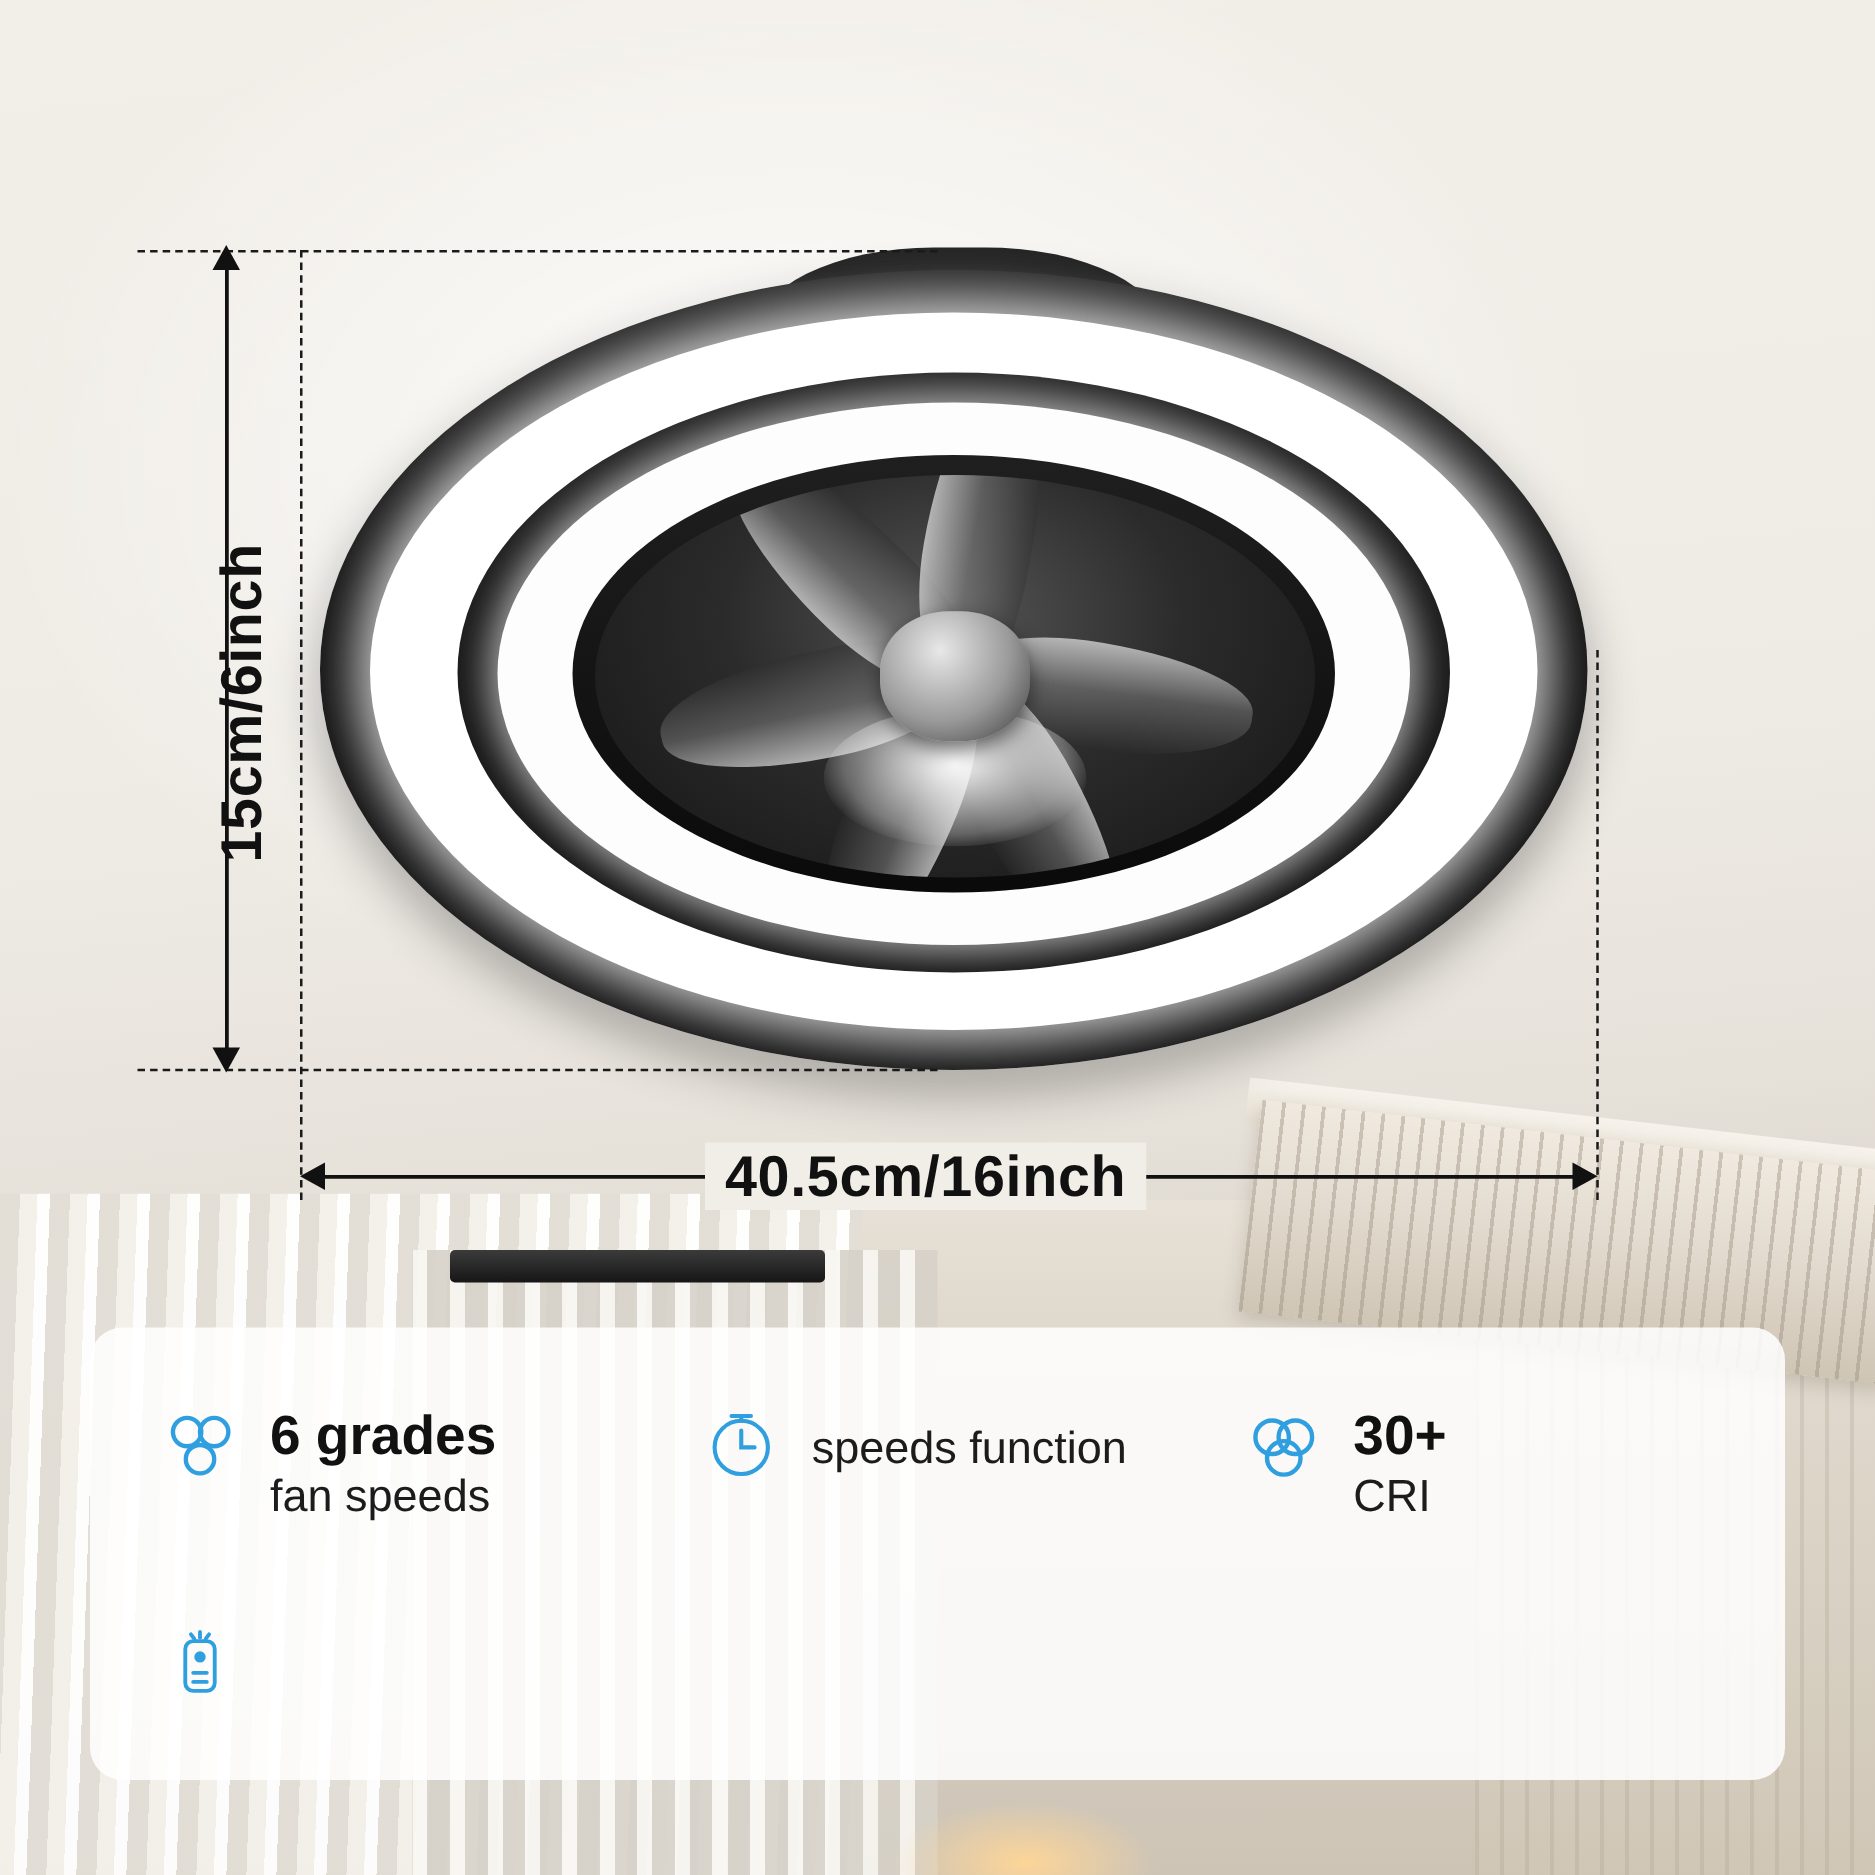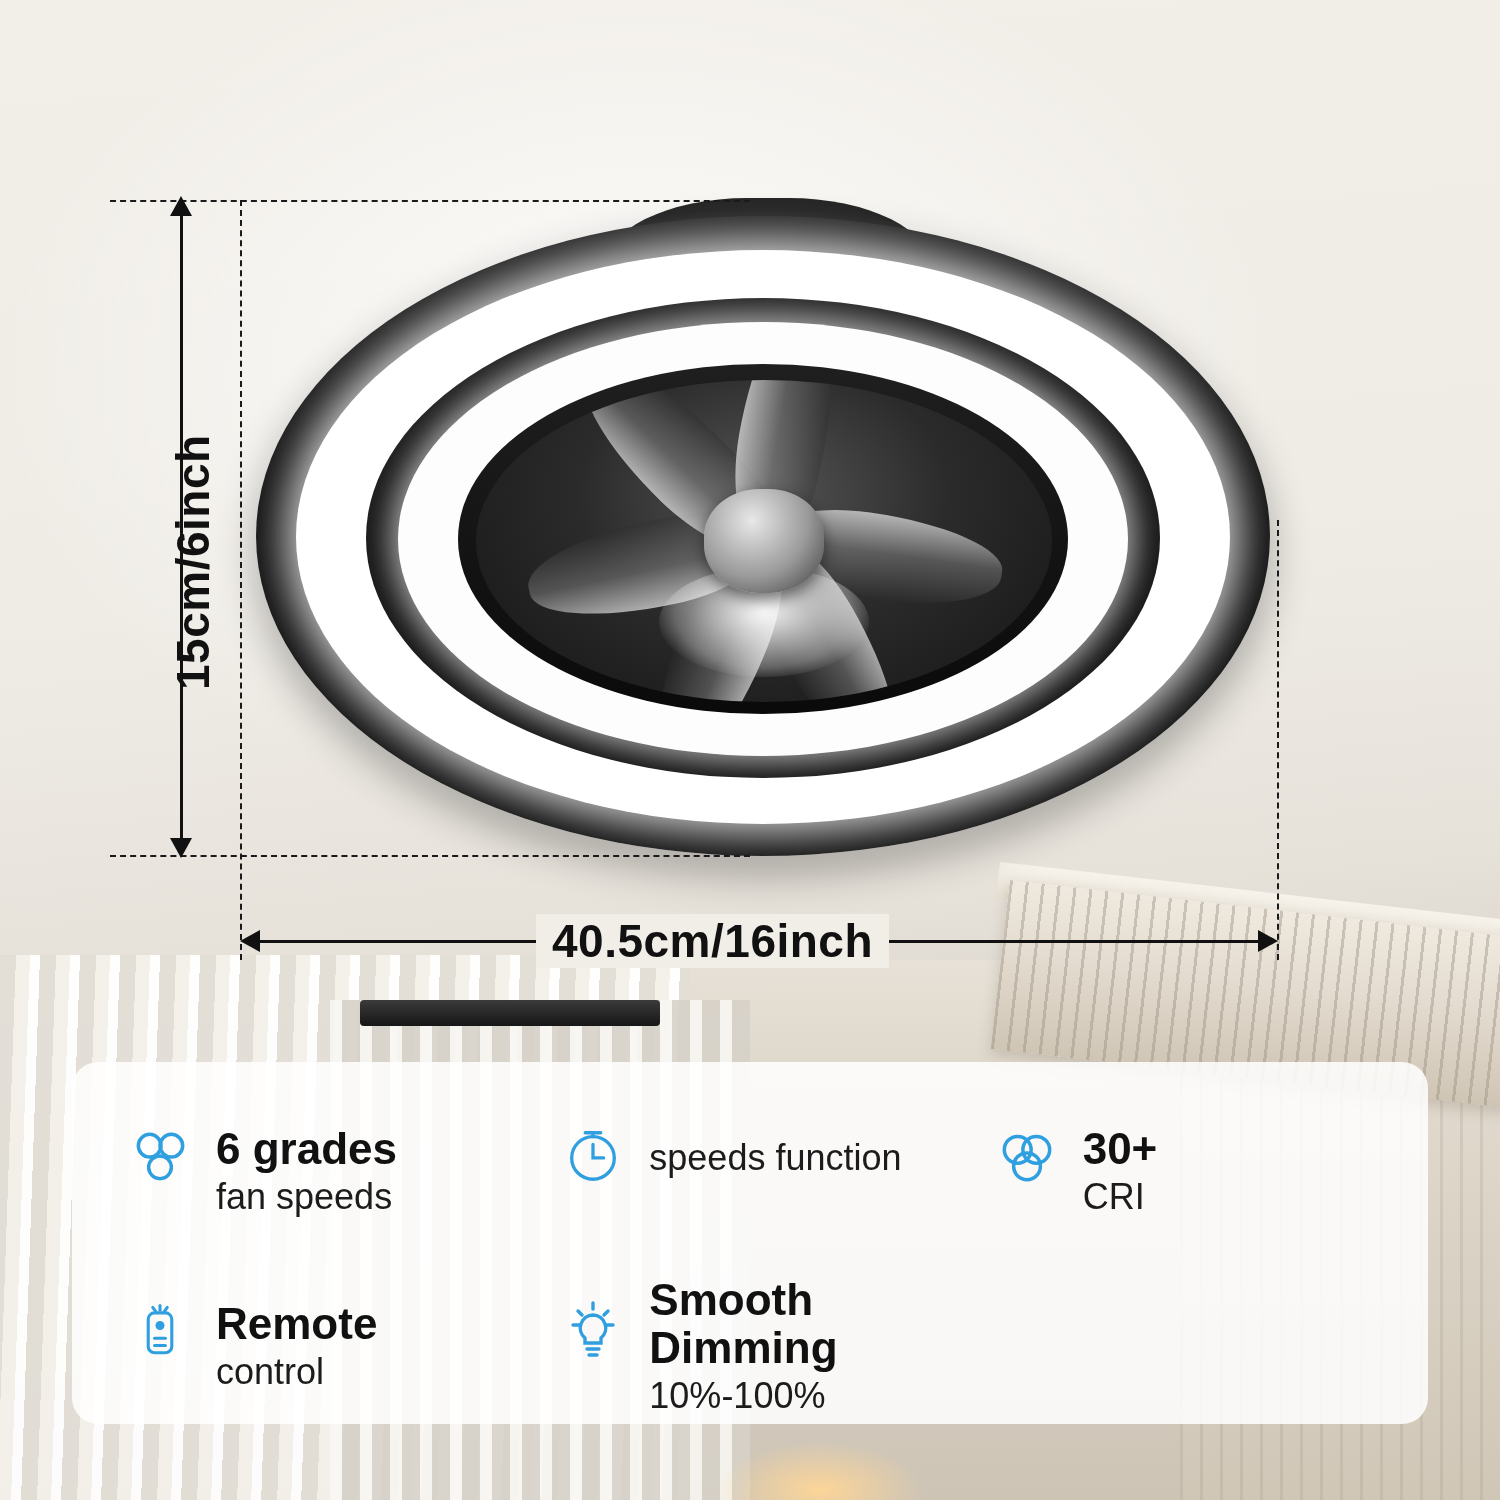--- a/index.html
+++ b/index.html
@@ -339,21 +339,21 @@
   <div class="dash-v" style="left:1277px; top:520px; height:440px;"></div>
 
   <div class="solid-v" style="left:180px; top:212px; height:630px;"></div>
   <div class="arrow arrow-up" style="left:170px; top:196px;"></div>
   <div class="arrow arrow-down" style="left:170px; top:838px;"></div>
   <div class="dim-label-v" style="left:166px; top:690px;">15cm/6inch</div>
 
   <div class="solid-h" style="left:258px; top:940px; width:1003px;"></div>
   <div class="arrow arrow-left" style="left:240px; top:930px;"></div>
   <div class="arrow arrow-right" style="left:1258px; top:930px;"></div>
-  <div class="dim-label-h" style="left:536px; top:914px; background:#f1eee8; padding:0 16px;">40.5cm/16inch</div>
+  <div class="dim-label-h" style="left:564px; top:914px; background:#f1eee8; padding:0 16px;">40.5cm/16inch</div>
 
   <div class="features">
 
     <div class="feature">
       <span class="ficon">
         <svg width="66" height="66" viewBox="0 0 64 64" fill="none" stroke="#2f9fe0" stroke-width="3.4">
           <circle cx="22" cy="22" r="11"></circle>
           <circle cx="43" cy="22" r="11"></circle>
           <circle cx="32" cy="43" r="11"></circle>
         </svg>
@@ -398,39 +398,17 @@
         <svg width="58" height="58" viewBox="0 0 64 64" fill="none" stroke="#2f9fe0" stroke-width="3.4" stroke-linecap="round">
           <rect x="19" y="12" width="26" height="44" rx="7"></rect>
           <circle cx="32" cy="26" r="5" fill="#2f9fe0" stroke="none"></circle>
           <path d="M26 40 h12"></path>
           <path d="M26 48 h12"></path>
           <path d="M32 4 v5"></path>
           <path d="M24 6 l3 4"></path>
           <path d="M40 6 l-3 4"></path>
         </svg>
       </span>
-      <span class="ftext">
-        <span class="fmain">Remote</span>
-        <span class="fsub">control</span>
-      </span>
     </div>
 
-    <div class="feature">
-      <span class="ficon">
-        <svg width="64" height="64" viewBox="0 0 64 64" fill="none" stroke="#2f9fe0" stroke-width="3.4" stroke-linecap="round">
-          <path d="M32 16 a13 13 0 0 1 8 23 v5 h-16 v-5 a13 13 0 0 1 8 -23 z"></path>
-          <path d="M26 50 h12"></path>
-          <path d="M28 56 h8"></path>
-          <path d="M32 4 v6"></path>
-          <path d="M12 26 h6"></path>
-          <path d="M46 26 h6"></path>
-          <path d="M17 12 l4 4"></path>
-          <path d="M47 12 l-4 4"></path>
-        </svg>
-      </span>
-      <span class="ftext">
-        <span class="fmain">Smooth Dimming</span>
-        <span class="fsub">10%-100%</span>
-      </span>
-    </div>
 
   </div>
 </div>
 
 </body></html>

